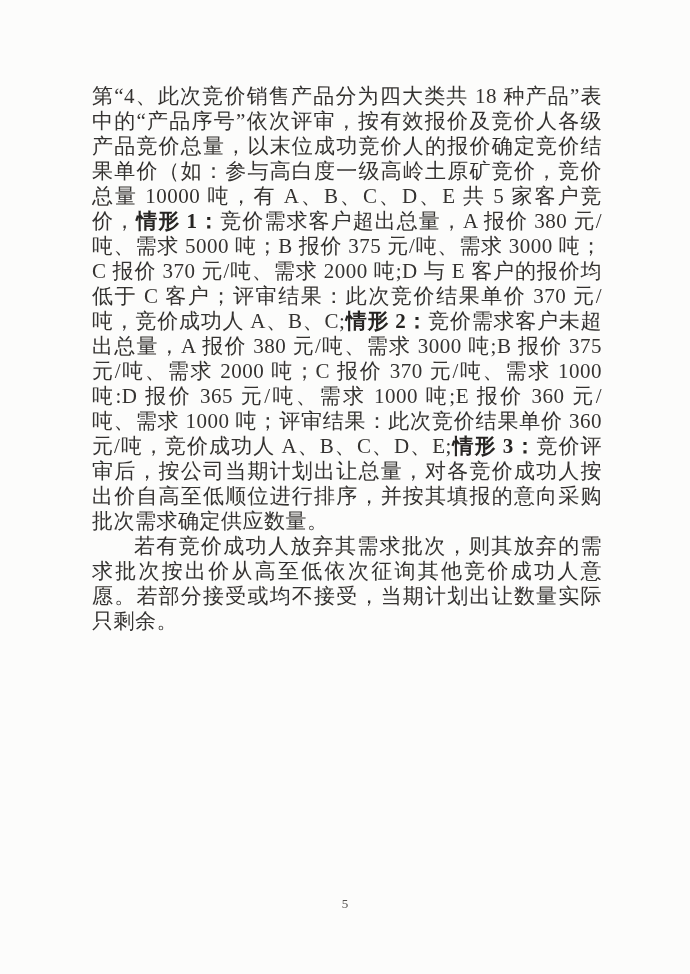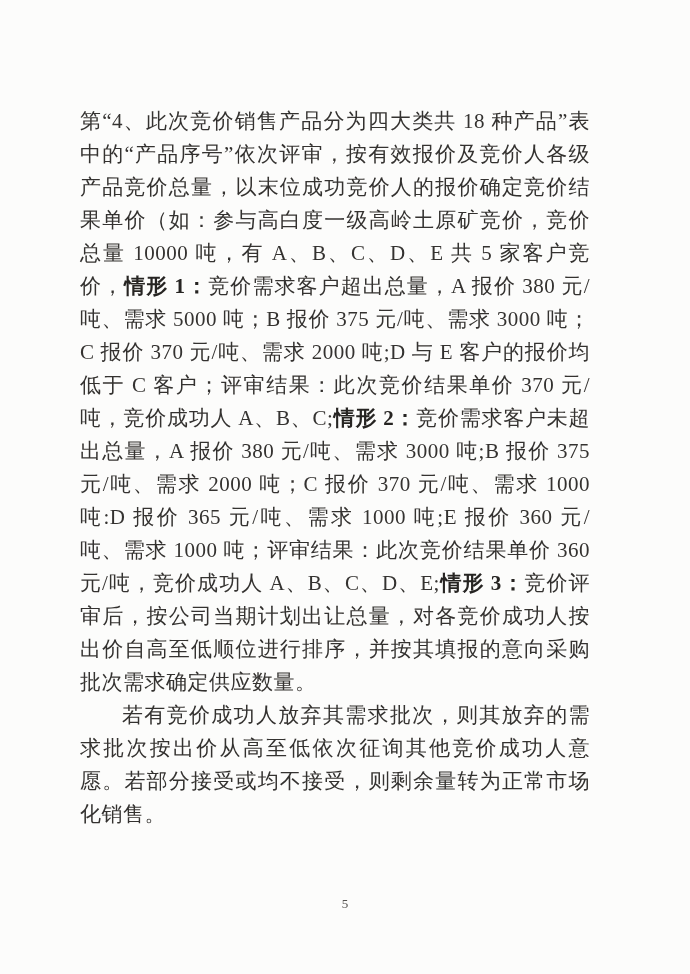--- a/index.html
+++ b/index.html
@@ -17,30 +17,29 @@
   .page {
     position: absolute;
     left: 0;
     top: 0;
     width: 690px;
     height: 974px;
     background: #fcfcfb;
   }
   .doc-body {
     position: absolute;
-    left: 80px;
+    left: 92px;
     top: 84px;
     width: 510px;
     color: #343230;
     font-size: 21px;
-    line-height: 33px;
+    line-height: 25px;
     text-align: justify;
     text-justify: inter-character;
     letter-spacing: 0.5px;
-    margin-top: 21px;
   }
   .doc-body p {
     margin: 0;
     padding: 0;
   }
   .doc-body p.indent {
     text-indent: 2em;
   }
   .doc-body b {
     font-weight: 700;
@@ -56,16 +55,16 @@
     color: #55524f;
     font-family: "Liberation Serif", "DejaVu Serif", serif;
   }
 </style>
 </head>
 <body>
 
 <div class="page">
   <div class="doc-body">
       <p><span>第“4、此次竞价销售产品分为四大类共 18 种产品”表中的“产品序号”依次评审，按有效报价及竞价人各级产品竞价总量，以末位成功竞价人的报价确定竞价结果单价（如：参与高白度一级高岭土原矿竞价，竞价总量 10000 吨，有 A、B、C、D、E 共 5 家客户竞价，</span><b>情形 1：</b><span>竞价需求客户超出总量，A 报价 380 元/吨、需求 5000 吨；B 报价 375 元/吨、需求 3000 吨；C 报价 370 元/吨、需求 2000 吨;D 与 E 客户的报价均低于 C 客户；评审结果：此次竞价结果单价 370 元/吨，竞价成功人 A、B、C;</span><b>情形 2：</b><span>竞价需求客户未超出总量，A 报价 380 元/吨、需求 3000 吨;B 报价 375 元/吨、需求 2000 吨；C 报价 370 元/吨、需求 1000 吨:D 报价 365 元/吨、需求 1000 吨;E 报价 360 元/吨、需求 1000 吨；评审结果：此次竞价结果单价 360 元/吨，竞价成功人 A、B、C、D、E;</span><b>情形 3：</b><span>竞价评审后，按公司当期计划出让总量，对各竞价成功人按出价自高至低顺位进行排序，并按其填报的意向采购批次需求确定供应数量。</span></p>
-      <p class="indent"><span>若有竞价成功人放弃其需求批次，则其放弃的需求批次按出价从高至低依次征询其他竞价成功人意愿。若部分接受或均不接受，则剩余量转为正常市场化销售。</span></p>
+      <p class="indent"><span>若有竞价成功人放弃其需求批次，则其放弃的需求批次按出价从高至低依次征询其他竞价成功人意愿。若部分接受或均不接受，当期计划出让数量实际只剩余。</span></p>
     </div>
   <div class="page-number">5</div>
 </div>
 
 </body></html>

